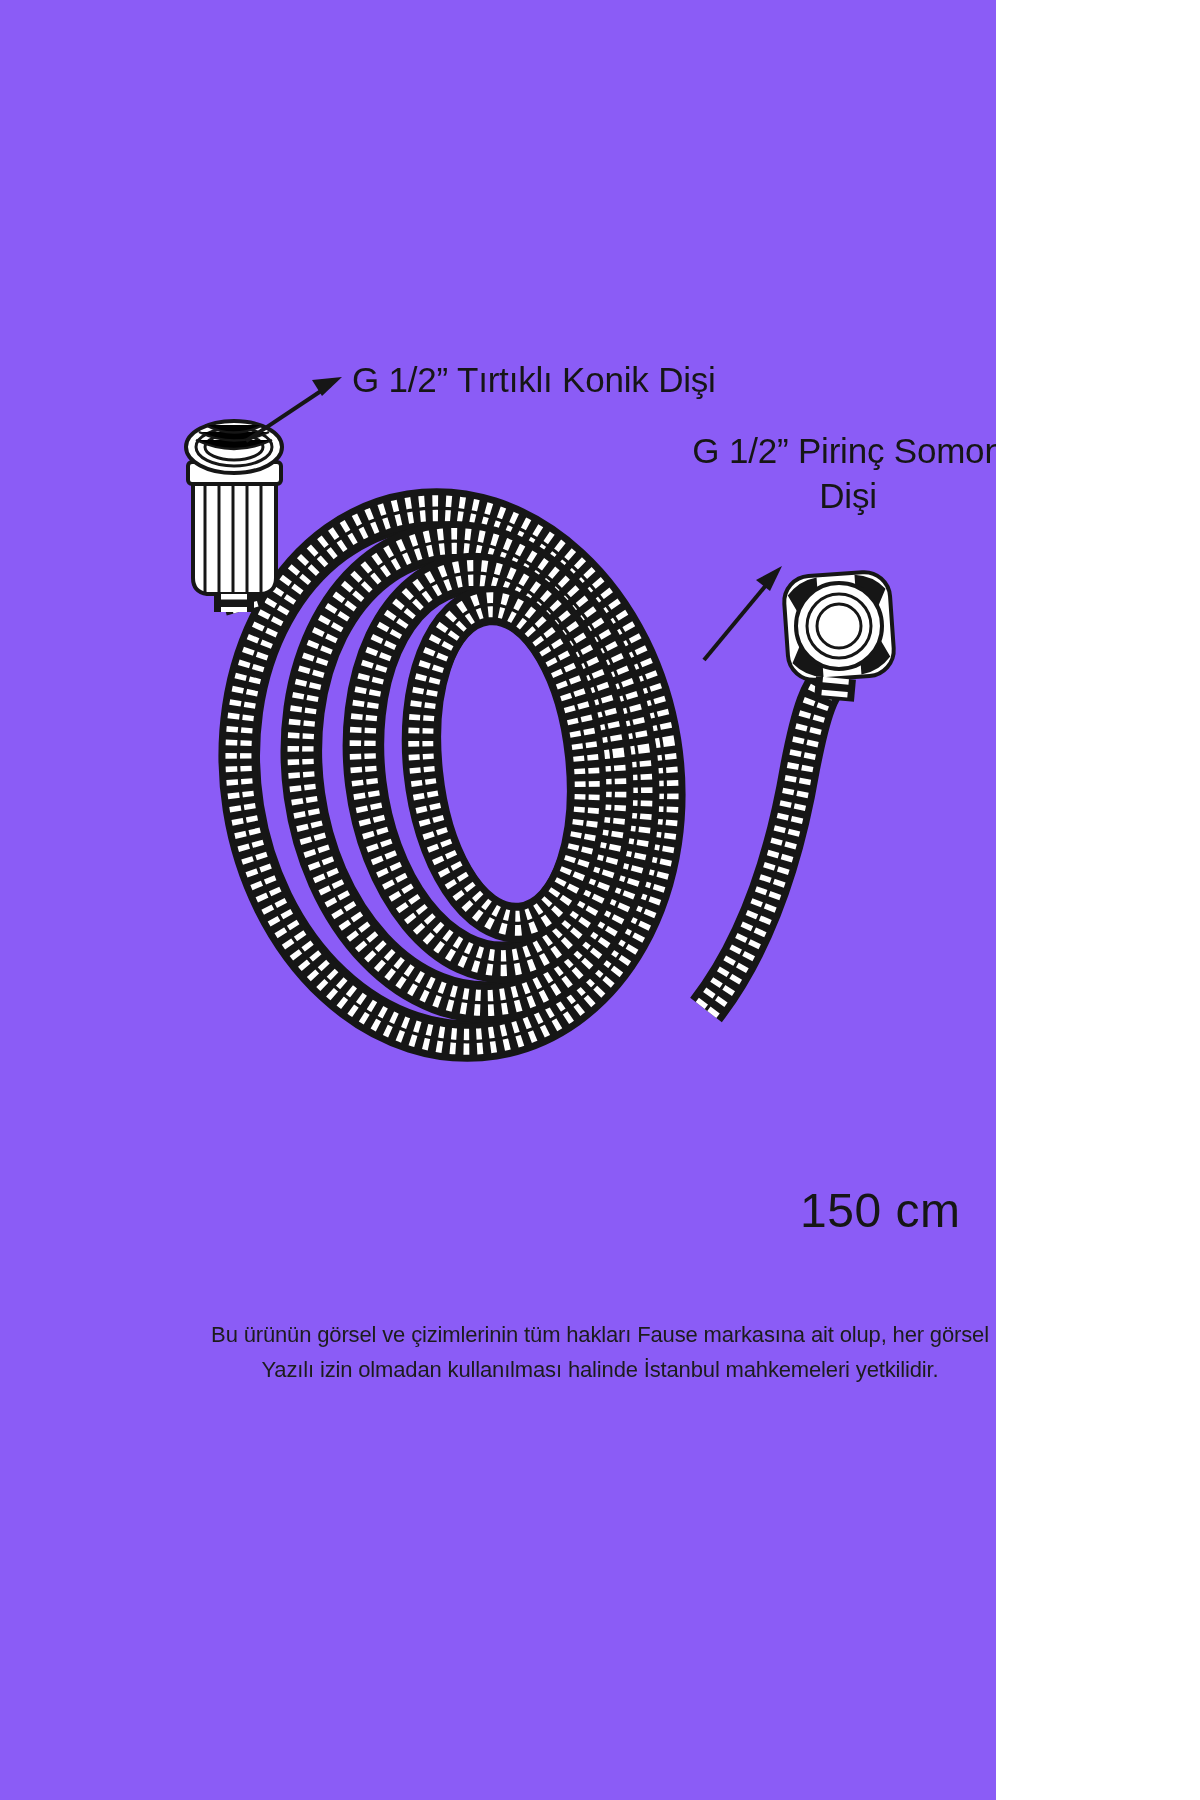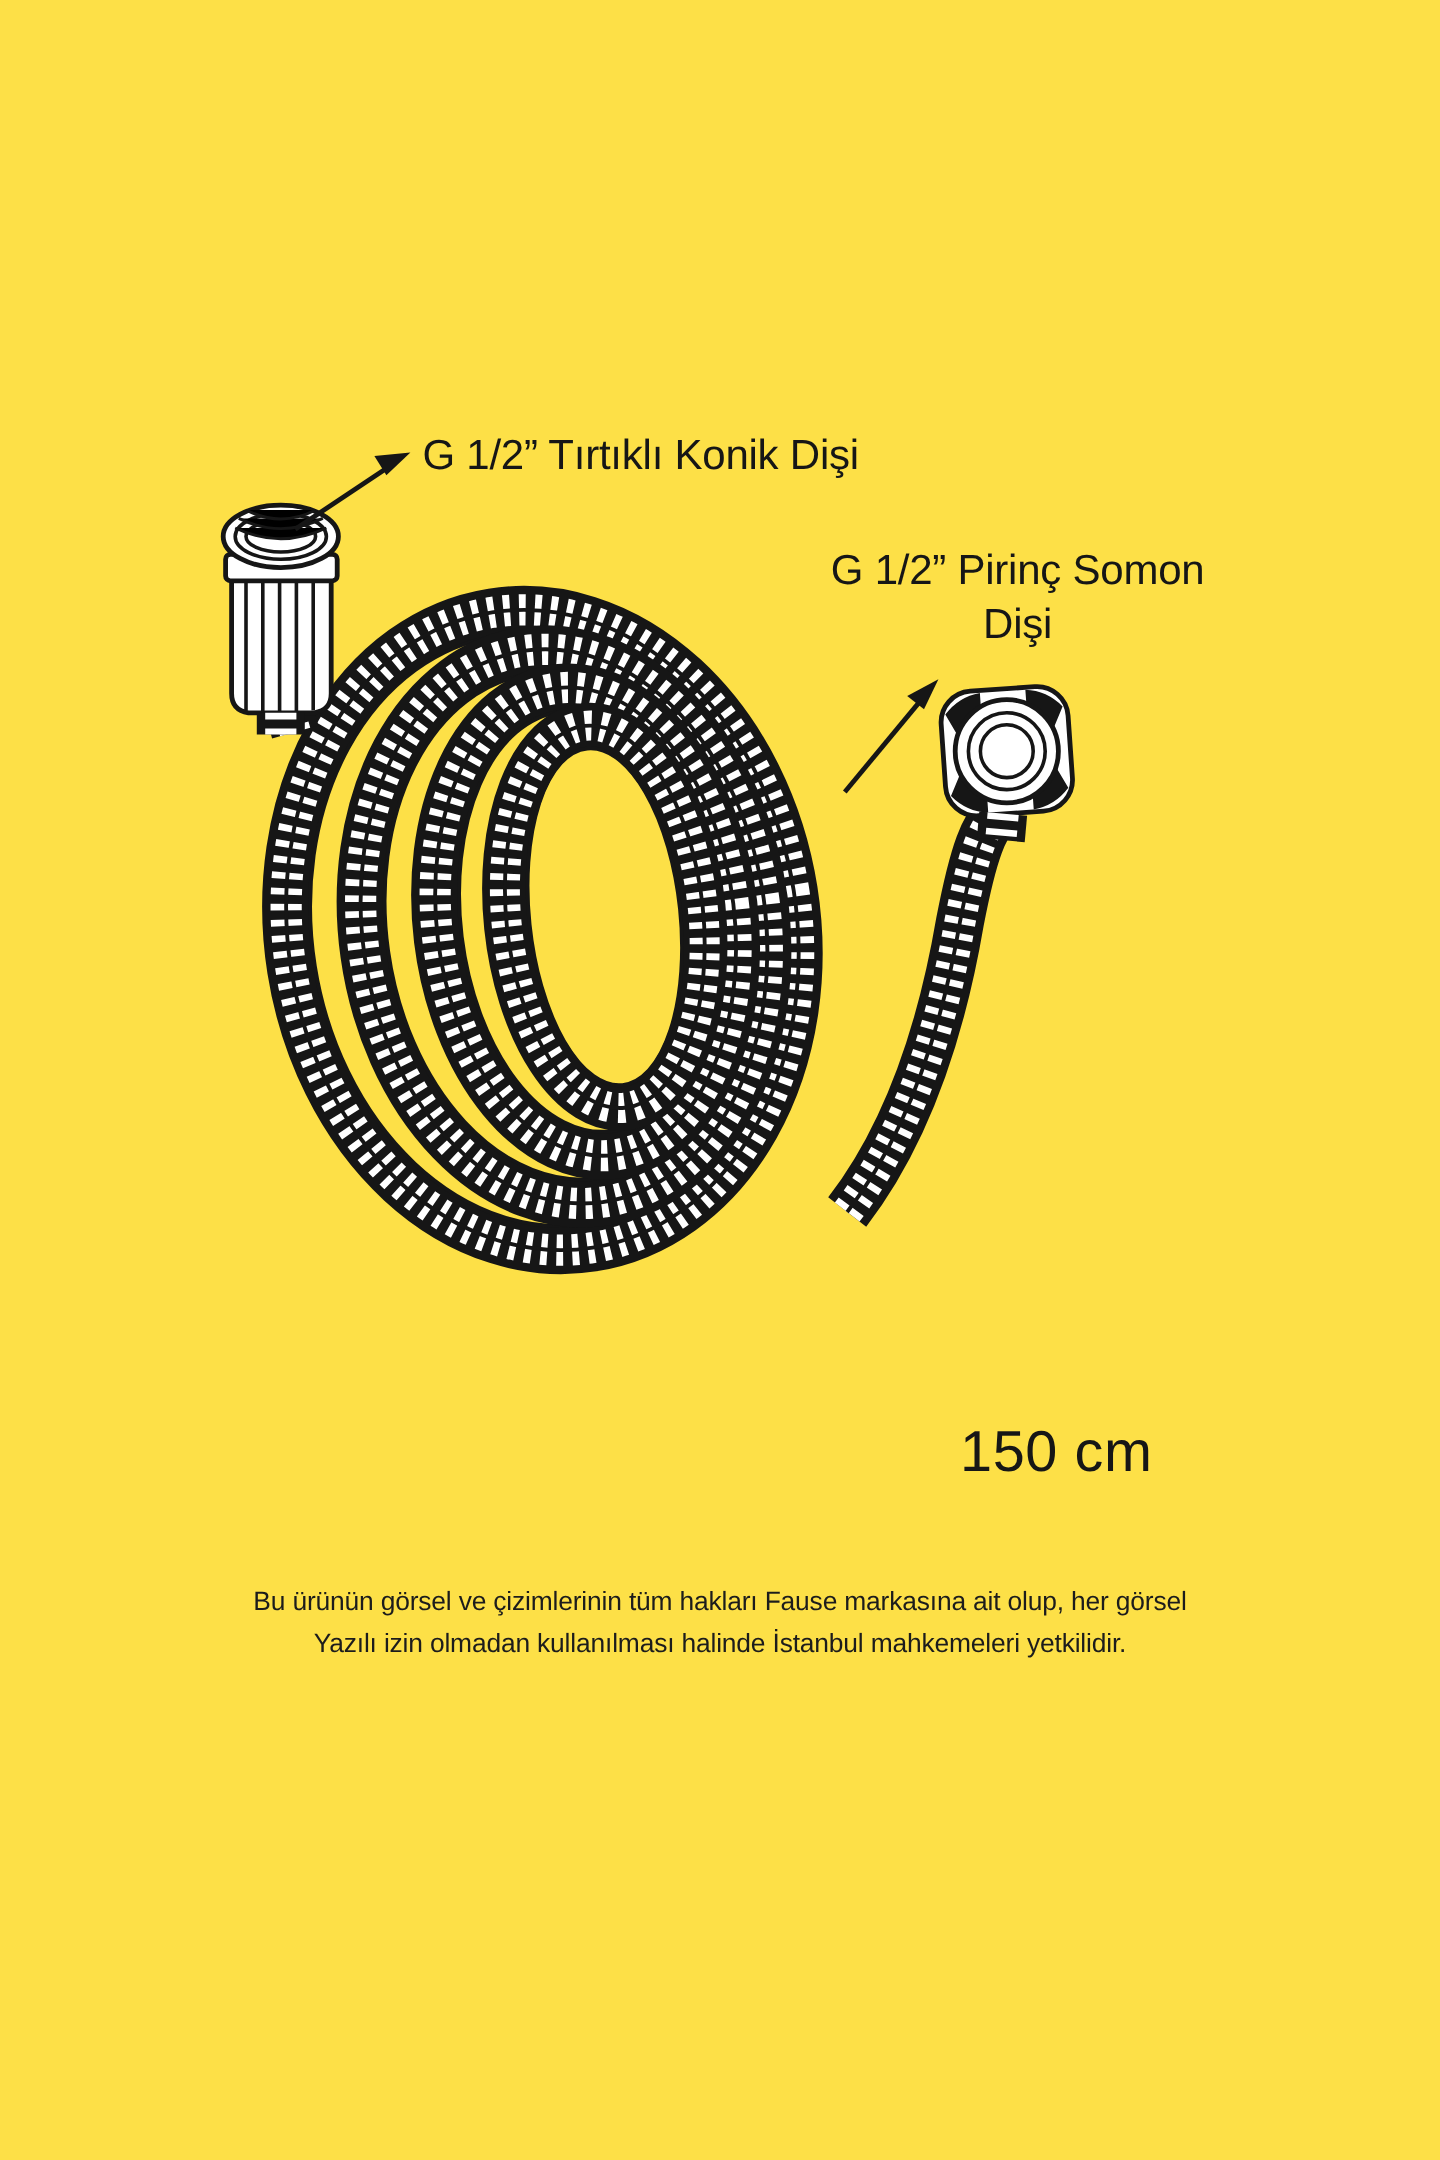--- a/index.html
+++ b/index.html
@@ -6,23 +6,23 @@
     margin: 0;
     padding: 0;
     background: #ffffff;
   }
   body {
     font-family: "Liberation Sans", sans-serif;
     color: #1a1a1a;
   }
   #page {
     position: relative;
-    width: 1200px;
+    width: 996px;
     height: 1800px;
-    background: #fde047;
+    background: #8b5cf6;
     overflow: hidden;
   }
   .figure-layer {
     position: absolute;
     left: 0;
     top: 0;
     width: 1200px;
     height: 1800px;
   }
   .label {
@@ -32,21 +32,21 @@
     letter-spacing: -0.2px;
     white-space: nowrap;
   }
   #label-konik {
     left: 352px;
     top: 360px;
     font-size: 35px;
   }
   #label-somon {
     left: 672px;
-    top: 454px;
+    top: 429px;
     font-size: 35px;
     width: 352px;
     white-space: normal;
     text-align: center;
     line-height: 1.28;
   }
   #label-length {
     left: 800px;
     top: 1183px;
     font-size: 48px;

